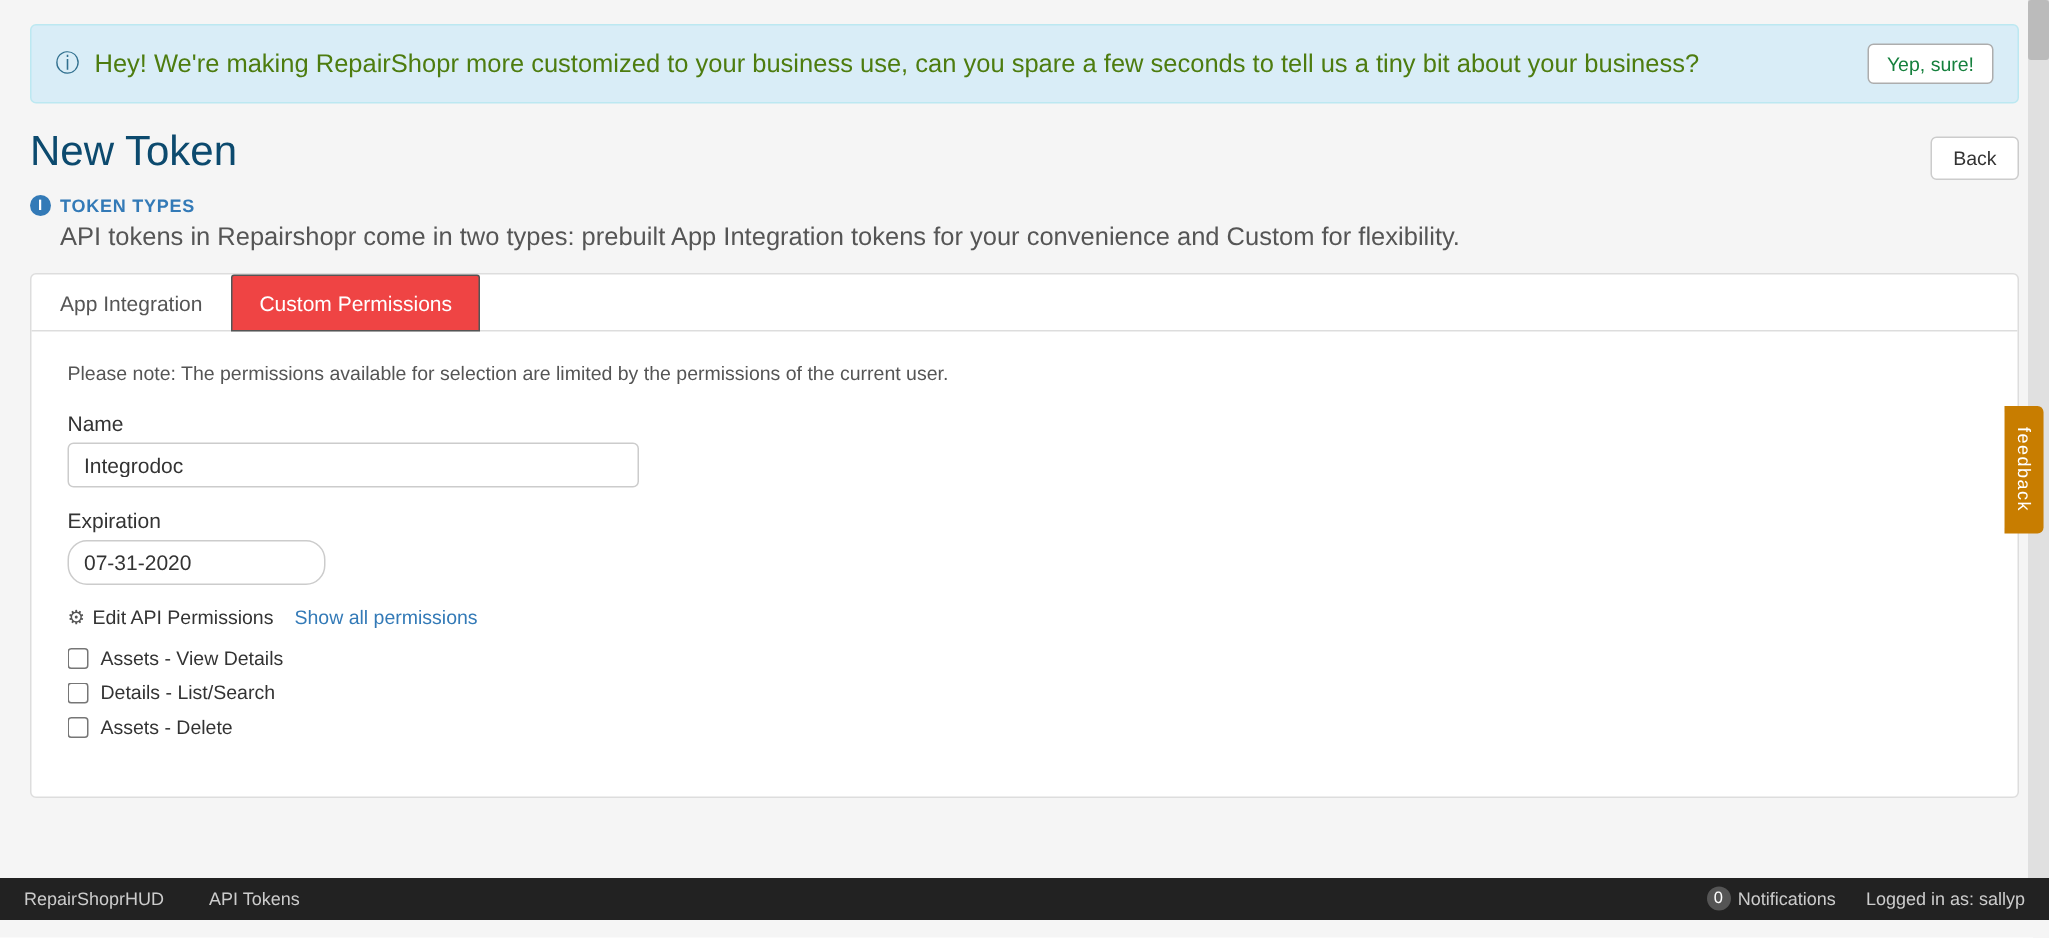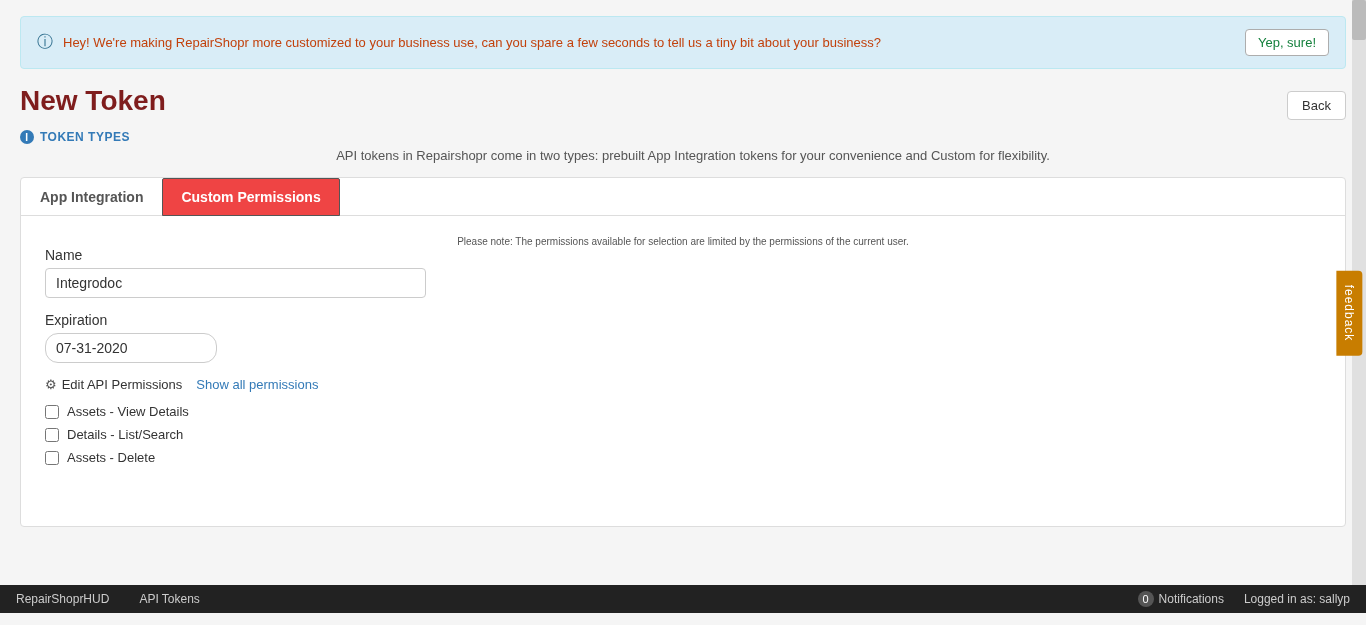--- a/index.html
+++ b/index.html
@@ -22,23 +22,23 @@
       display: flex;
       align-items: center;
       gap: 10px;
     }
     .banner-icon {
       color: #31708f;
       font-size: 16px;
       flex-shrink: 0;
     }
     .banner-text {
-      color: #c2410c;
+      color: #4d7c0f;
       flex: 1;
-      font-size: 13px;
+      font-size: 17px;
     }
     .banner-btn {
       background: #fff;
       border: 1px solid #adadad;
       border-radius: 4px;
       padding: 5px 12px;
       font-size: 13px;
       cursor: pointer;
       color: #15803d;
       white-space: nowrap;
@@ -46,22 +46,22 @@
 
     
     .page-header {
       display: flex;
       align-items: flex-start;
       justify-content: space-between;
       margin: 16px 20px 10px 20px;
     }
     .page-title {
       font-size: 28px;
-      font-weight: 700;
-      color: #7f1d1d;
+      font-weight: 400;
+      color: #0c4a6e;
     }
     .back-btn {
       background: #fff;
       border: 1px solid #ccc;
       border-radius: 4px;
       padding: 6px 14px;
       font-size: 13px;
       cursor: pointer;
       color: #333;
       margin-top: 6px;
@@ -89,41 +89,39 @@
       border-radius: 50%;
       display: inline-flex;
       align-items: center;
       justify-content: center;
       color: #fff;
       font-size: 10px;
       font-weight: bold;
       flex-shrink: 0;
     }
     .token-types-desc {
-      font-size: 13px;
+      font-size: 17px;
       color: #555;
       margin-left: 20px;
-      text-align: center;
     }
 
     
     .main-card {
       background: #fff;
       border: 1px solid #ddd;
       border-radius: 4px;
       margin: 0 20px 20px 20px;
       min-height: 350px;
     }
 
     
     .tabs {
       display: flex;
       border-bottom: 1px solid #ddd;
       padding: 0;
-      font-weight: bold;
     }
     .tab {
       padding: 10px 18px;
       cursor: pointer;
       font-size: 14px;
       border: 1px solid transparent;
       margin-bottom: -1px;
       color: #555;
       background: transparent;
     }
@@ -137,23 +135,23 @@
       background: transparent;
       color: #555;
     }
 
     
     .card-content {
       padding: 20px 24px;
     }
 
     .permission-note {
-      font-size: 10px;
-      color: #555;
-      text-align: center;
+      font-size: 13px;
+      color: #555;
+      margin-bottom: 18px;
     }
 
     
     .form-group {
       margin-bottom: 14px;
     }
     .form-label {
       display: block;
       font-size: 14px;
       font-weight: 500;

